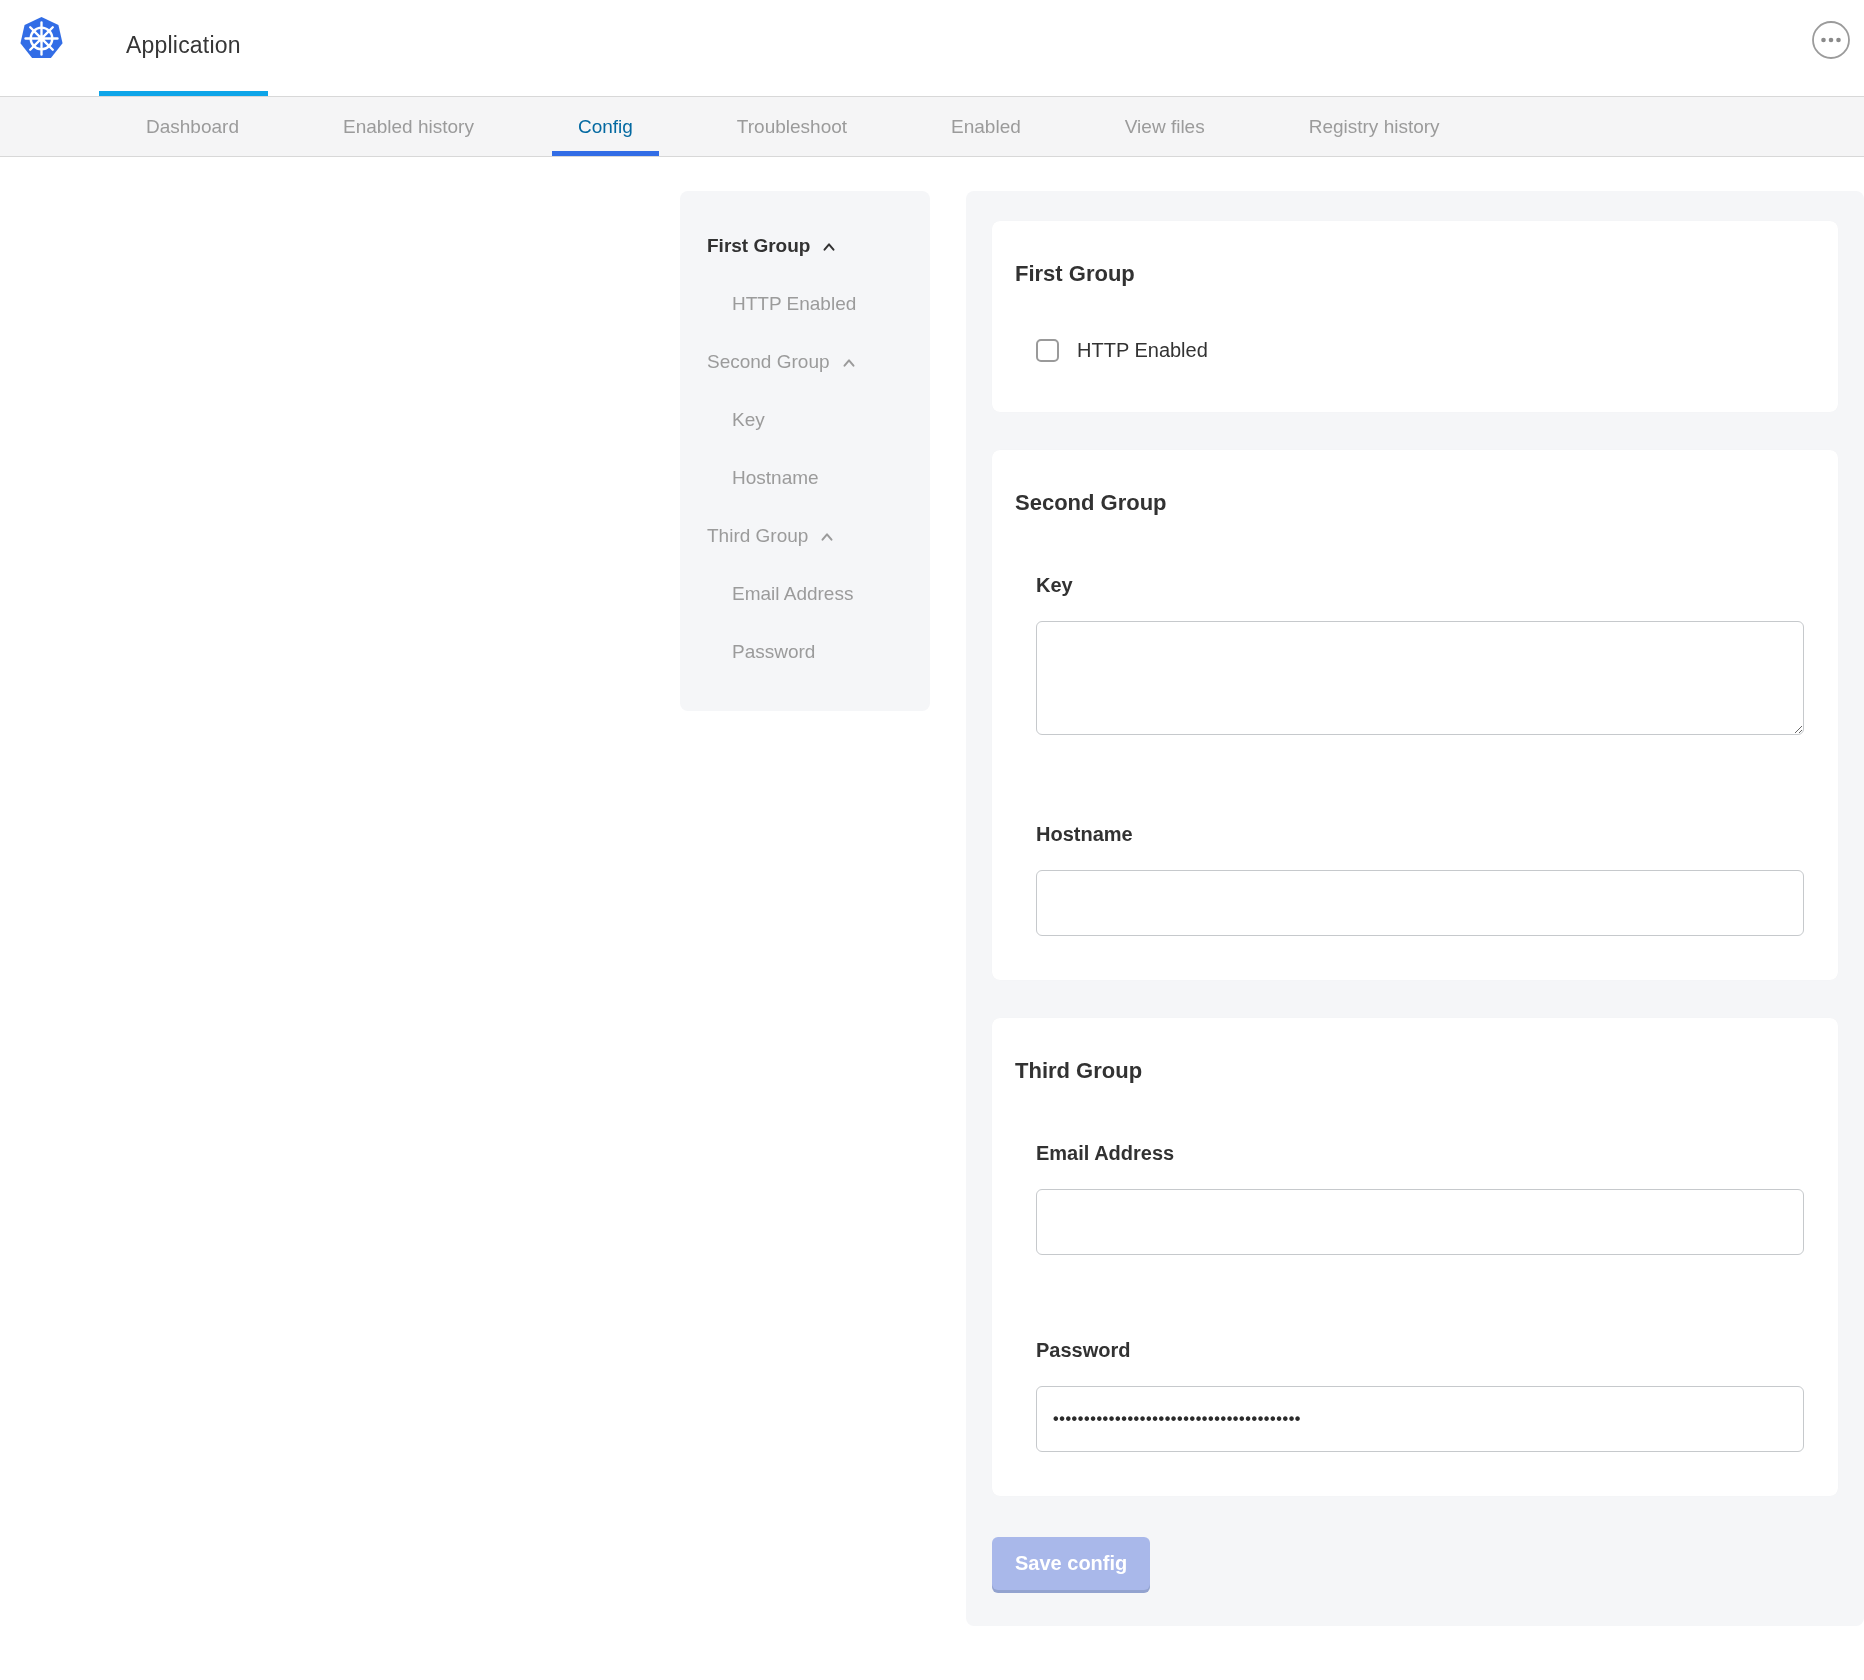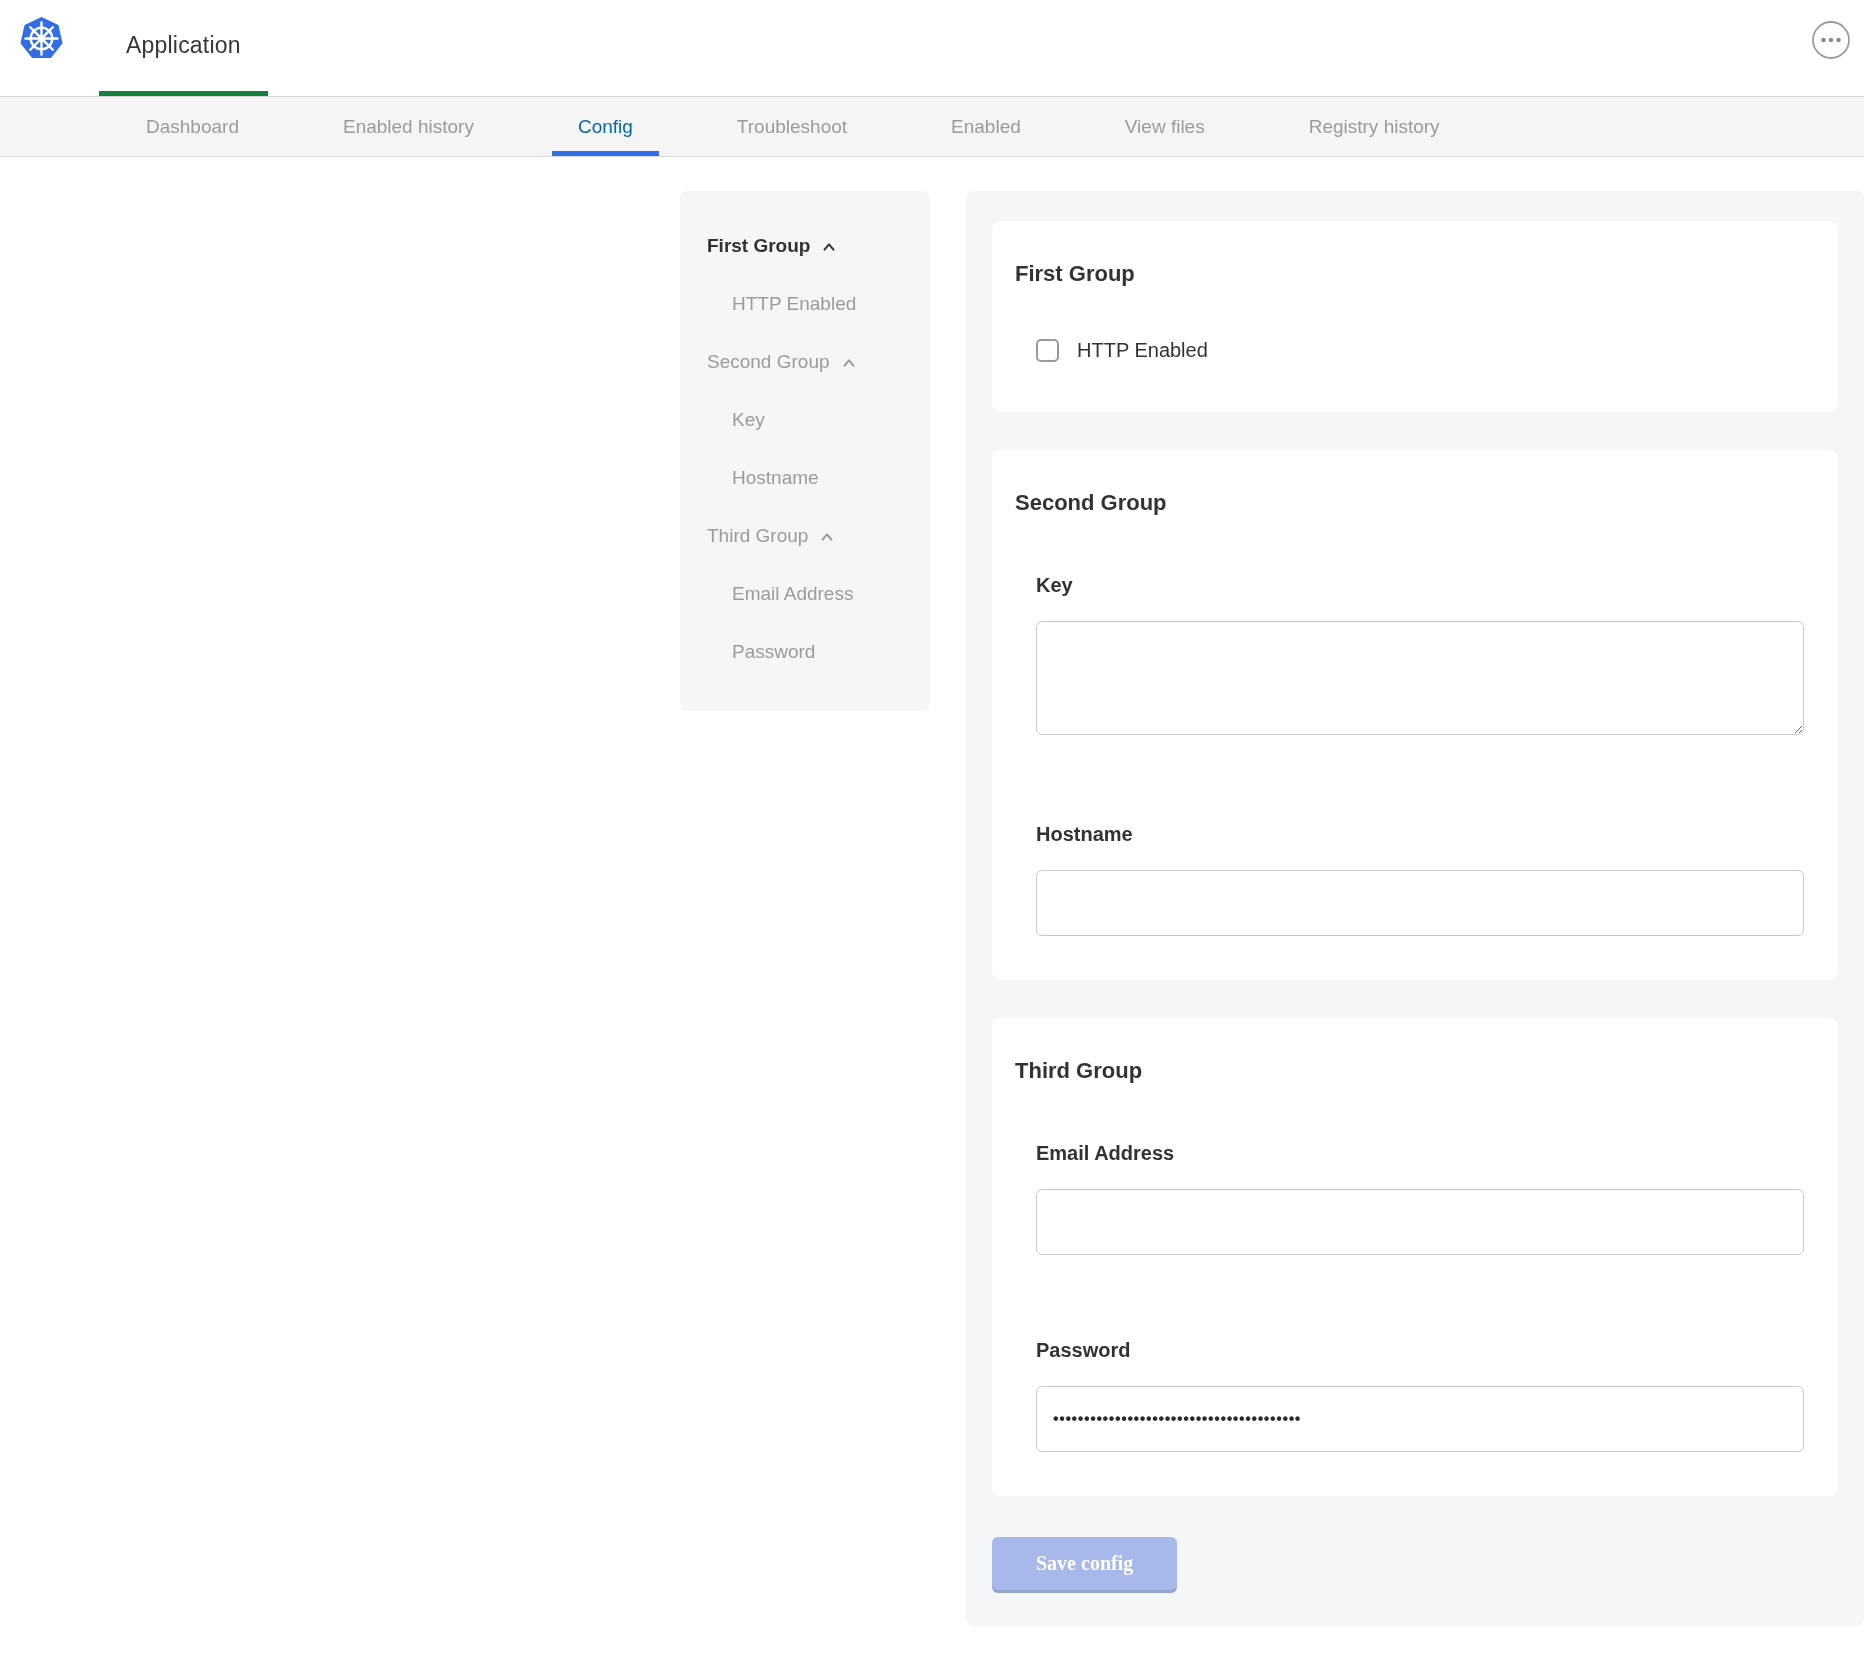--- a/index.html
+++ b/index.html
@@ -13,21 +13,21 @@
   }
 
   
   .header { position: relative; height: 96px; background: #fff; }
   .logo { position: absolute; left: 18px; top: 15px; width: 47px; height: 47px; }
   .app-tab {
     position: absolute; left: 99px; top: 0; height: 96px;
     display: flex; align-items: center;
     padding: 0 27px;
     font-size: 23px; color: #363636; letter-spacing: .2px;
-    border-bottom: 5px solid #15803d;
+    border-bottom: 5px solid #0ea5e9;
     cursor: pointer;
   }
   .menu-btn {
     position: absolute; right: 13px; top: 20px;
     width: 40px; height: 40px; border: none; background: transparent; padding: 0;
     cursor: pointer;
   }
 
   
   .navbar {
@@ -118,23 +118,23 @@
     width: 23px; height: 23px;
     border: 2px solid #9a9a9a; border-radius: 5px;
     background: #fff; cursor: pointer; flex: 0 0 auto;
   }
   .checkbox-label { font-size: 20px; font-weight: 500; color: #323232; }
 
   .save-btn {
     display: inline-block; margin-top: 3px;
     background: #A9B8EA; color: #ffffff;
     font-size: 20px; font-weight: 700;
-    font-family: Liberation Serif, serif;
+    font-family: Liberation Sans, sans-serif;
     border: none; border-radius: 6px;
-    padding: 15px 44px;
+    padding: 15px 23px;
     box-shadow: 0 3px 0 #93A3CF;
     cursor: pointer;
   }
 </style>
 </head>
 <body>
 
 <div class="header">
   <svg class="logo" viewBox="0 0 100 100">
     <polygon points="50,4 14,21.3 5.2,60.2 30,91.4 70,91.4 94.8,60.2 86,21.3" fill="#326DE6"></polygon>

